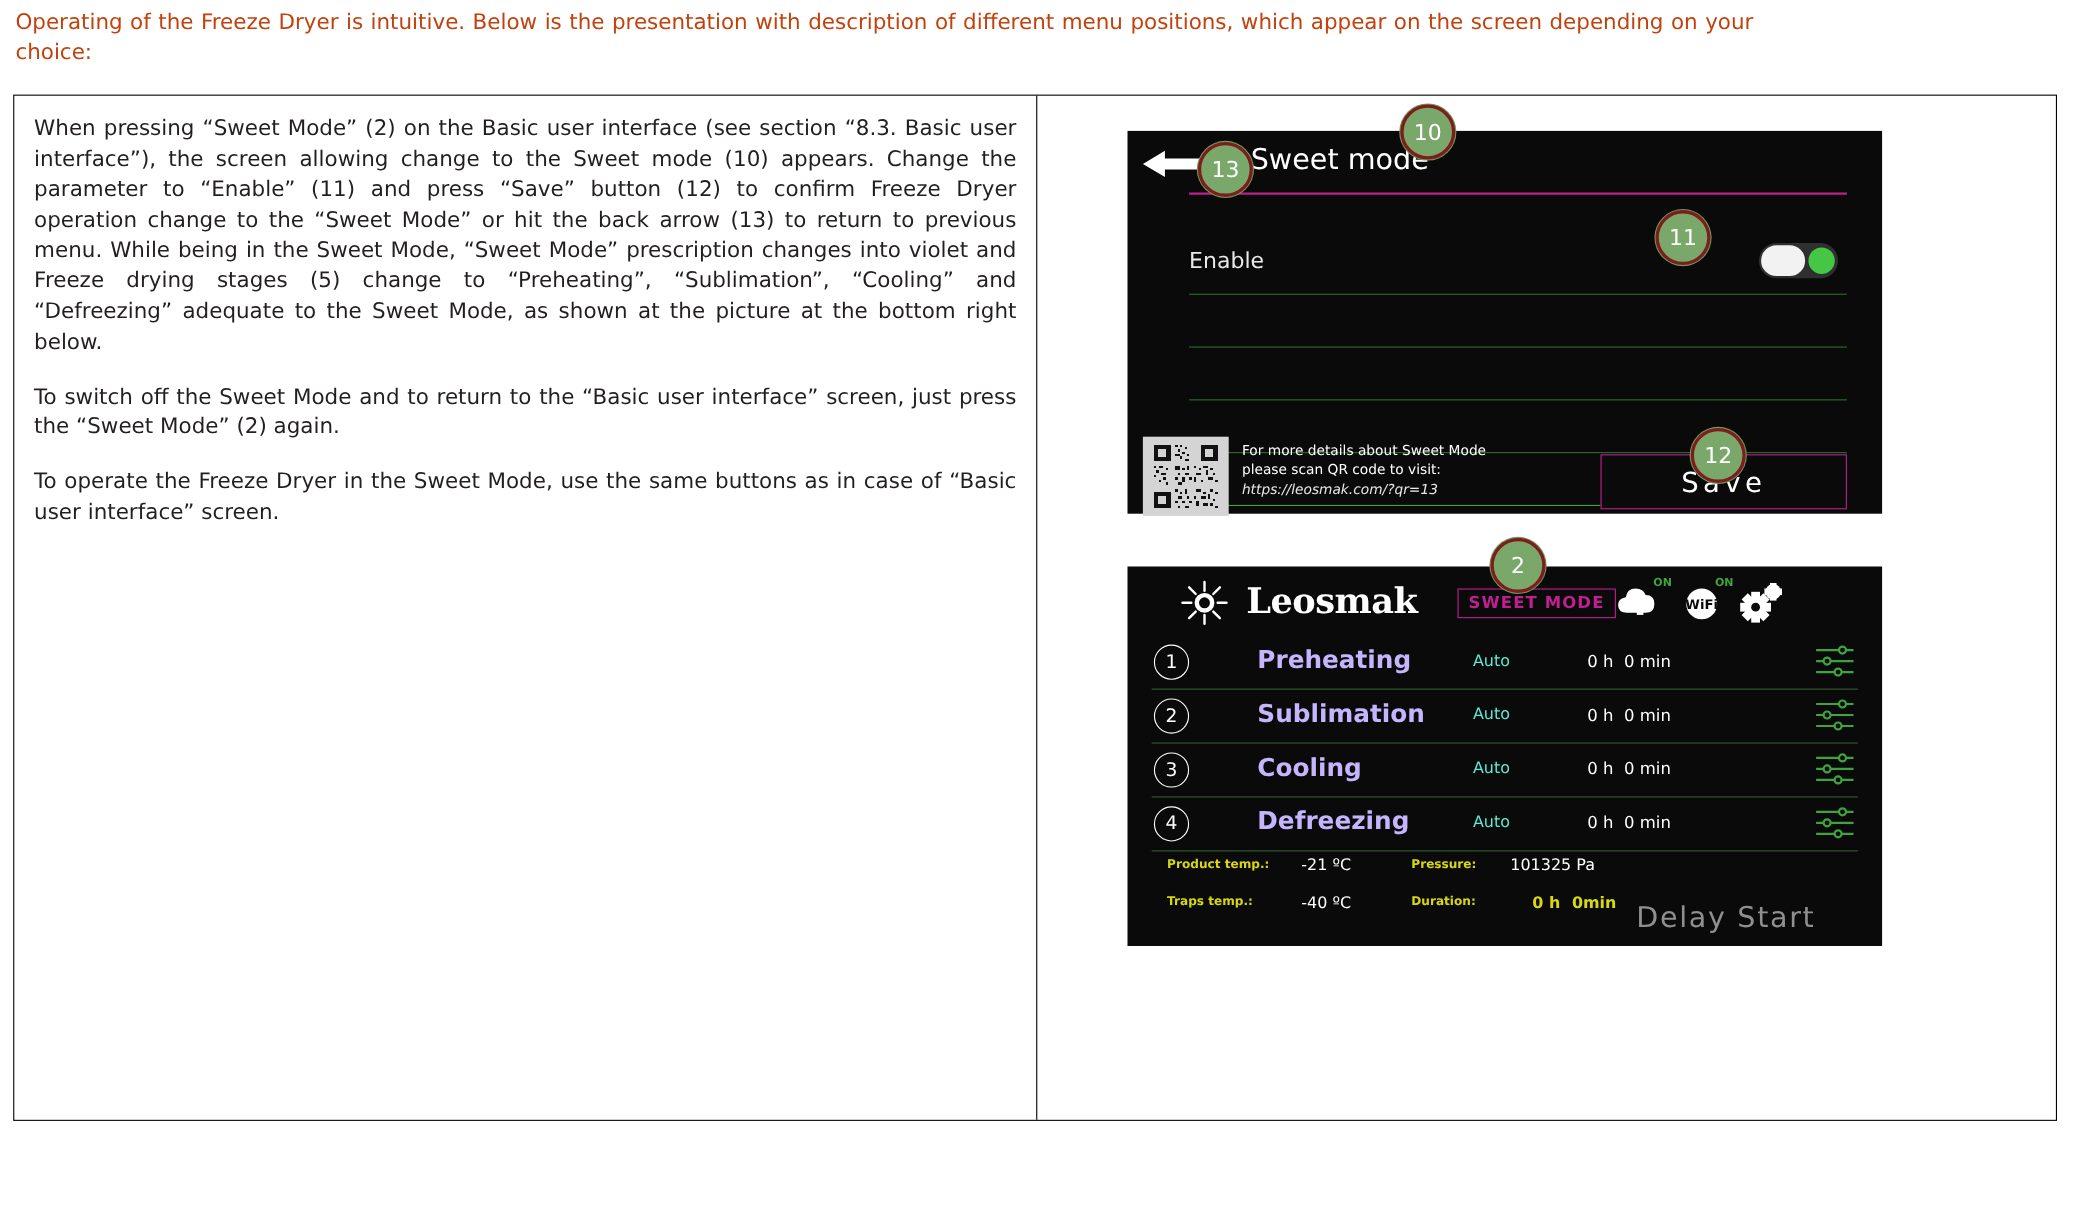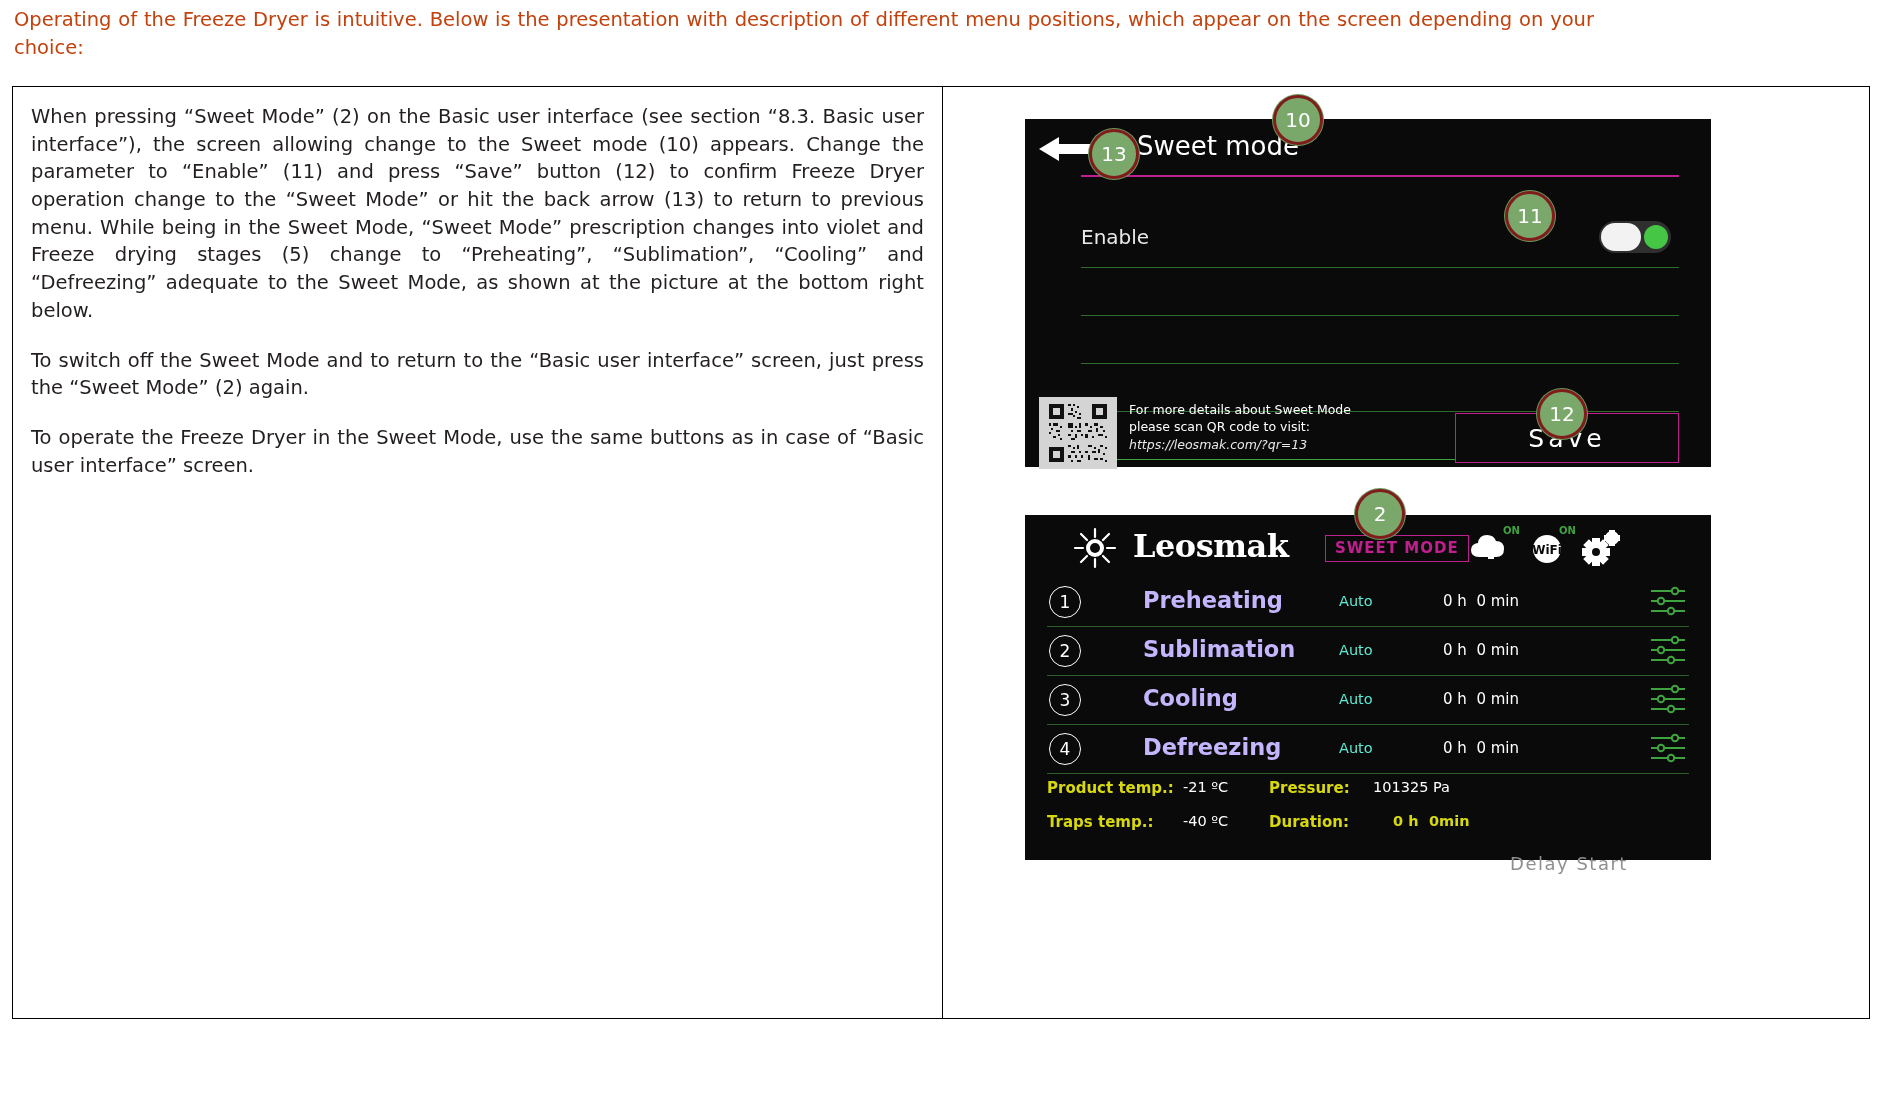--- a/index.html
+++ b/index.html
@@ -295,22 +295,23 @@
   .bs-footer {
     position: absolute;
     left: 22px;
     top: 262px;
     width: 642px;
     height: 76px;
   }
   .ft-label {
     position: absolute;
     color: #d8d80f;
-    font-size: 15px;
+    font-size: 11px;
     font-weight: bold;
+    margin-left: 14px;
   }
   .ft-value {
     position: absolute;
     color: #ffffff;
     font-size: 14.5px;
   }
   .ft-value.y {
     color: #d8d80f;
     font-weight: bold;
   }
@@ -328,26 +329,25 @@
     align-items: center;
     justify-content: center;
   }
   .delay-button {
     position: absolute;
     left: 430px;
     top: 300px;
     width: 228px;
     height: 40px;
     color: #8f8f8f;
-    font-size: 18px;
+    font-size: 26px;
     letter-spacing: 1.5px;
     display: flex;
     align-items: center;
     justify-content: center;
-    margin-top: 28px;
   }
   
   .callout {
     position: absolute;
     width: 44px;
     height: 44px;
     border-radius: 50%;
     background: #7aa86b;
     border: 3px solid #7f1d1d;
     color: #ffffff;

